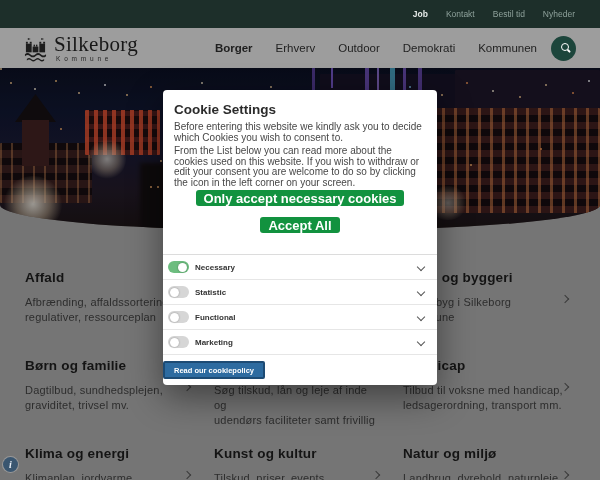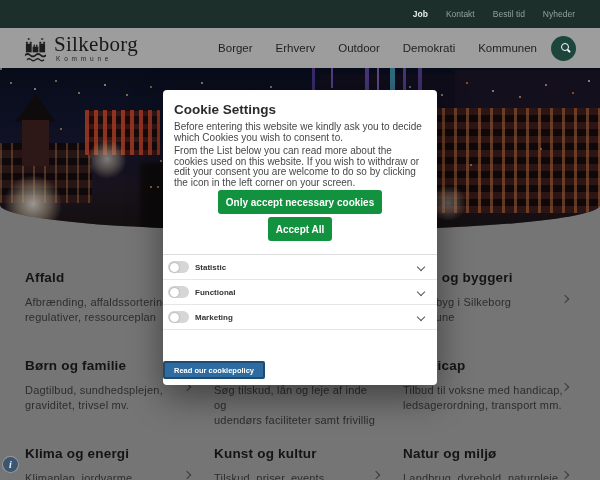--- a/index.html
+++ b/index.html
@@ -14,21 +14,21 @@
 
   
   .header { position:absolute; left:0; top:28px; width:600px; height:40px; background:#9d9d9d;
             display:flex; align-items:center; padding:0 24px; z-index:6; }
   .logo { display:flex; align-items:center; gap:7px; }
   .logo svg { display:block; }
   .logo-title { font-size:21px; font-weight:400; color:#171717; line-height:20px; letter-spacing:.3px;font-family:Liberation Serif, serif; }
   .logo-sub { font-size:6.5px; letter-spacing:3.8px; color:#262626; margin-top:1px; padding-left:2px; }
   .nav { margin-left:auto; display:flex; align-items:center; gap:23px; }
   .nav a { font-size:11.5px; color:#1f1f1f; text-decoration:none; }
-  .nav a.active { font-weight:400; }
+  .nav a.active { font-weight:700; }
   .search-btn { width:25px; height:25px; border-radius:50%; background:#1c453b; margin-left:14px;
                 display:flex; align-items:center; justify-content:center; cursor:pointer; }
   .glass { width:8px; height:8px; border:1.5px solid #fff; border-radius:50%; position:relative; margin:-2px -2px 0 0; }
   .glass::after { content:""; position:absolute; width:4px; height:1.5px; background:#fff;
                   right:-3.5px; bottom:-1.5px; transform:rotate(45deg); border-radius:1px; }
 
   
   .hero { position:absolute; left:0; top:68px; width:600px; height:163px; overflow:hidden; z-index:5;
           border-radius:0 0 50% 50% / 0 0 26px 26px;
           background:linear-gradient(180deg,#0b1020 0%,#101730 28%,#1b1b33 52%,#241b26 74%,#1d1410 100%); }
@@ -94,22 +94,22 @@
 
   
   .modal { position:absolute; left:163px; top:90px; width:274px; height:295px; background:#fff;
            border-radius:4px; box-shadow:0 12px 35px rgba(0,0,0,.45); z-index:50; }
   .modal > div { position:absolute; }
   .m-title { top:12px; left:11px; font-size:13.5px; font-weight:700; color:#2b2b2b; }
   .m-p { left:11px; right:11px; font-size:10px; line-height:10.5px; color:#474747; }
   .m-p1 { top:32px; }
   .m-p2 { top:56px; }
   .m-btnrow { top:100px; left:0; right:0; display:flex; justify-content:center; gap:8px; }
-  .btn-green { background:#12923f; color:#fff; border:none; border-radius:3px; height:24px;
-               font-size:10px; font-weight:600; padding:0 8px; font-family:inherit; cursor:pointer; }
+  .btn-green { background:#12923f; color:#fff; border:none; border-radius:3px; height:16px;
+               font-size:13px; font-weight:600; padding:0 8px; font-family:inherit; cursor:pointer; }
   .m-acceptrow { top:127px; left:0; right:0; display:flex; justify-content:center; }
   .m-toggles { top:164px; left:0; right:0; border-top:1px solid #dcdcdc; }
   .trow { height:25px; display:flex; align-items:center; position:relative; border-bottom:1px solid #e6e6e6; }
   .tog { position:absolute; left:5px; width:21px; height:12px; border-radius:7px; cursor:pointer; }
   .tog .knob { position:absolute; top:1.5px; width:9px; height:9px; border-radius:50%; background:#fff;
                box-shadow:0 0 2px rgba(0,0,0,.35); }
   .tog.on { background:#6dbd7f; } .tog.on .knob { right:2px; }
   .tog.off { background:#d6d6d6; } .tog.off .knob { left:2px; }
   .tlabel { position:absolute; left:32px; font-size:8px; font-weight:700; color:#333; }
   .chev-d { position:absolute; right:13px; top:9px; width:6px; height:6px; cursor:pointer;
@@ -250,20 +250,27 @@
   <div class="m-p m-p1">Before entering this website we kindly ask you to decide which Cookies you wish to consent to.</div>
   <div class="m-p m-p2">From the List below you can read more about the cookies used on this website. If you wish to withdraw or edit your consent you are welcome to do so by clicking the icon in the left corner on your screen.</div>
   <div class="m-btnrow">
     <button class="btn-green">Only accept necessary cookies</button>
   </div>
   <div class="m-acceptrow">
     <button class="btn-green">Accept All</button>
   </div>
   <div class="m-toggles">
     <div class="trow">
+      <span class="tog on">
+          <span class="knob"></span>
+        </span>
+      <span class="tlabel">Necessary</span>
+      <span class="chev-d"></span>
+    </div>
+    <div class="trow">
       <span class="tog off">
           <span class="knob"></span>
         </span>
       <span class="tlabel">Statistic</span>
       <span class="chev-d"></span>
     </div>
     <div class="trow">
       <span class="tog off">
           <span class="knob"></span>
         </span>

